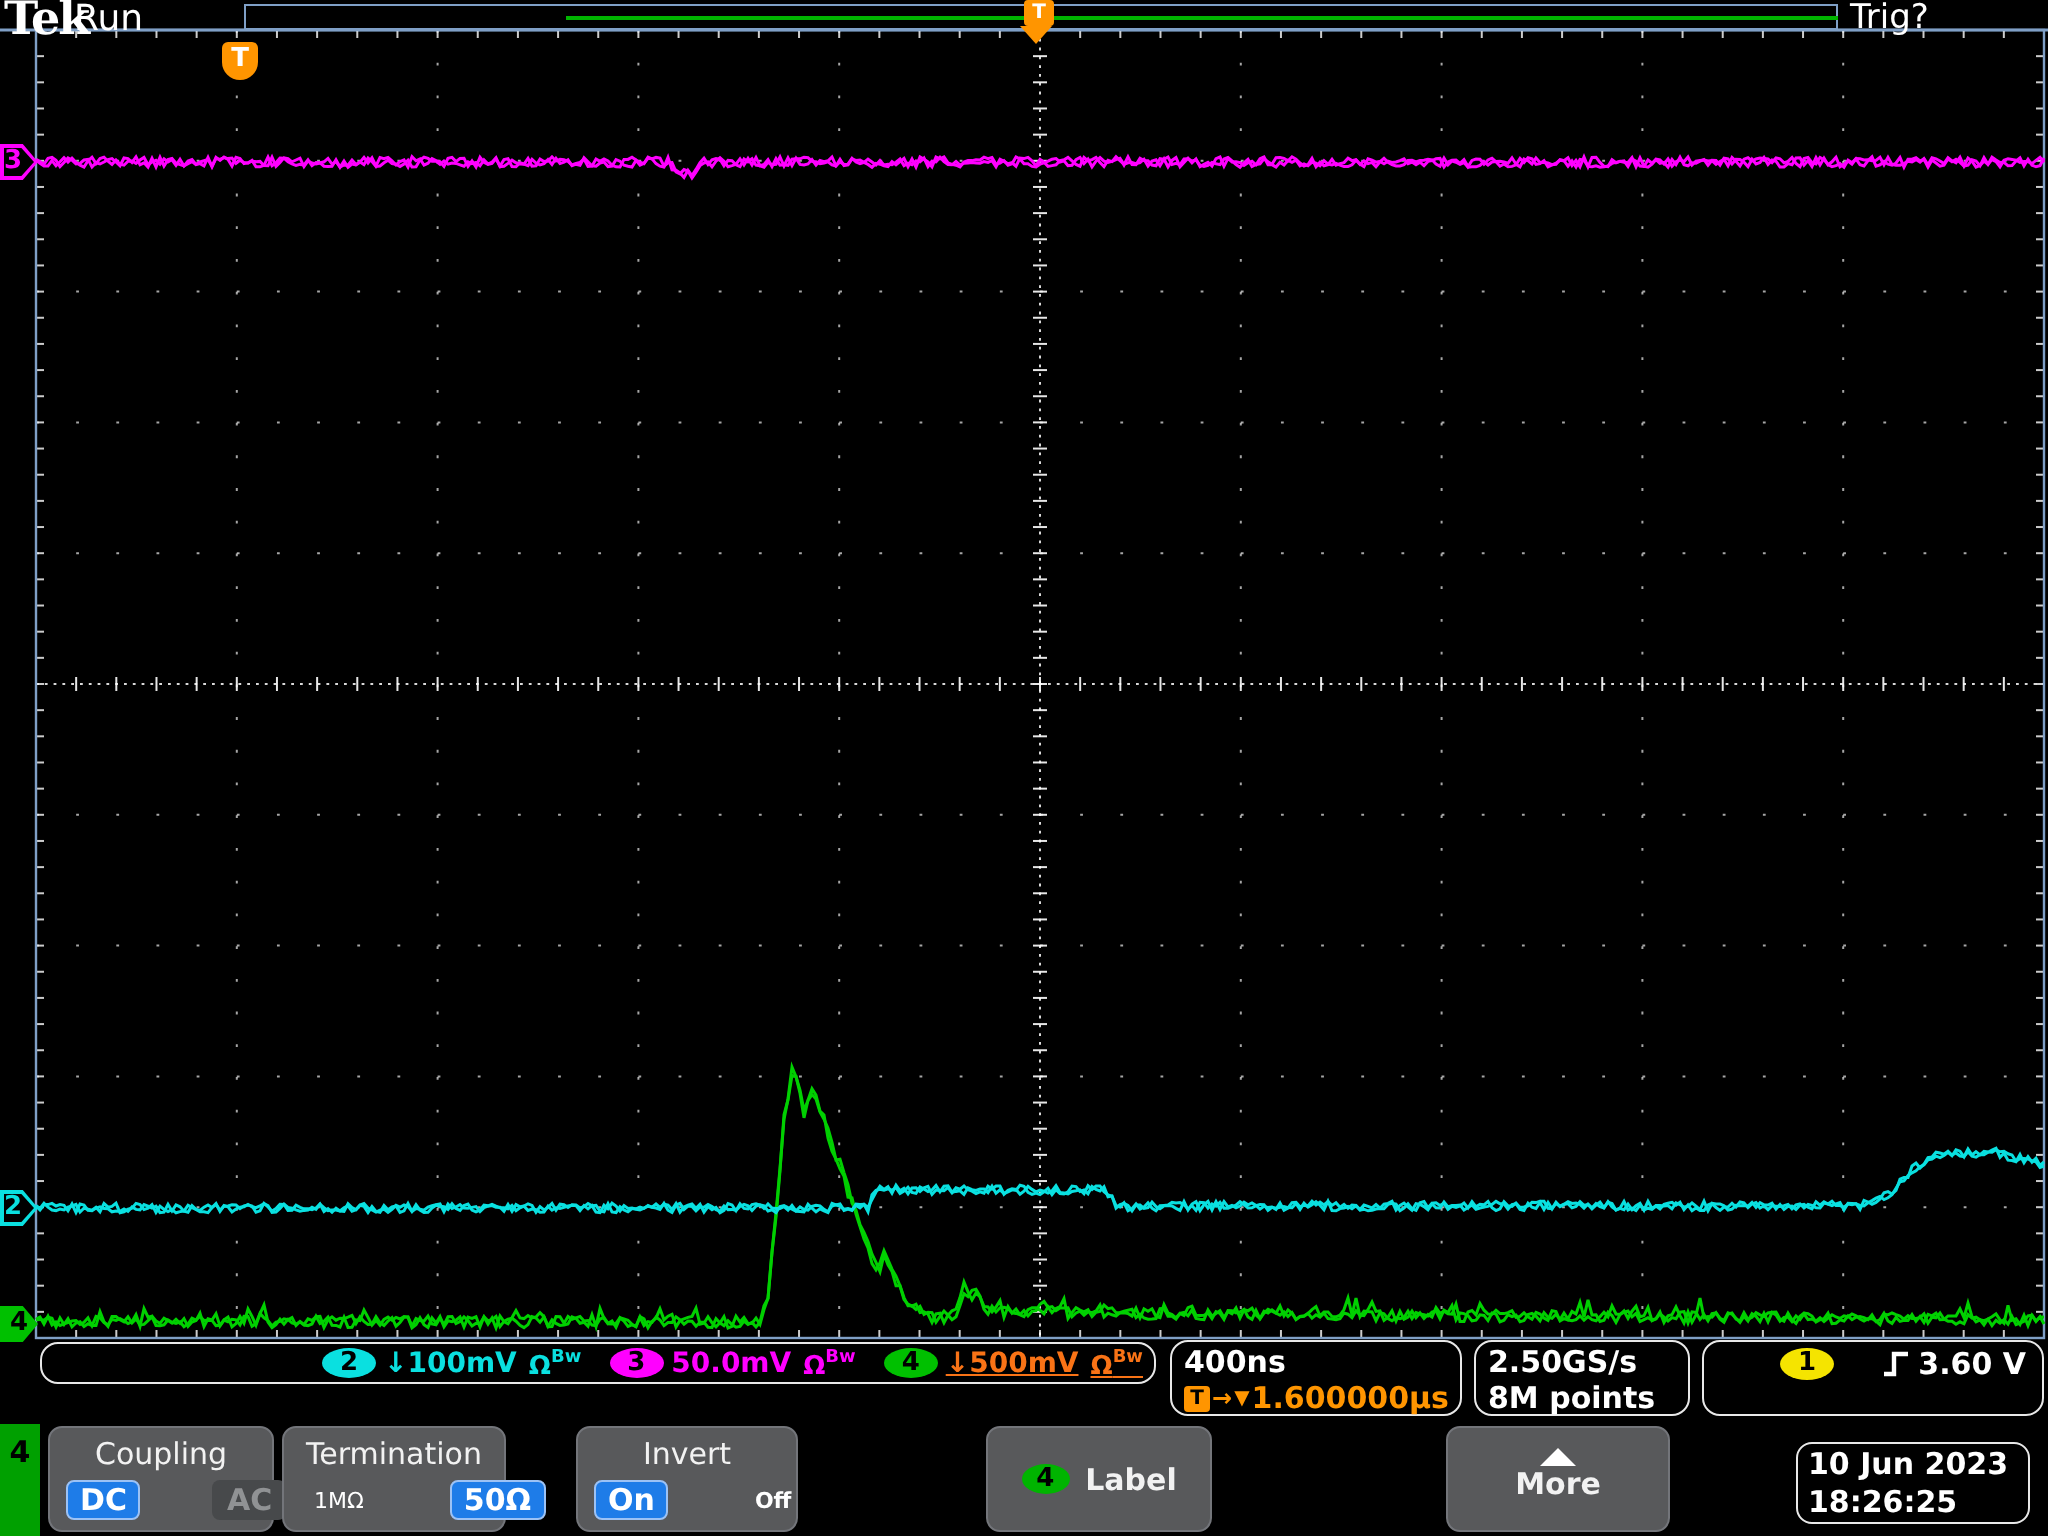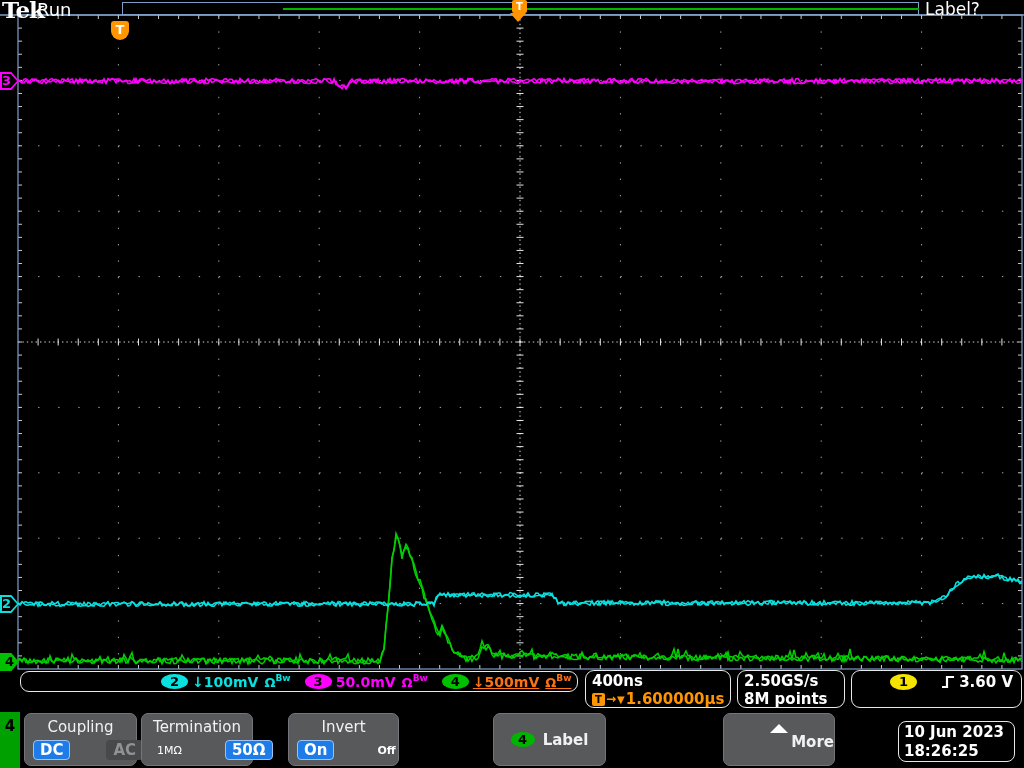--- a/index.html
+++ b/index.html
@@ -74,21 +74,21 @@
   .chip-plain{color:#fff;border:1px solid transparent;font-weight:normal;font-size:11px;}
   .chip-flat{background:#1e7ce8;color:#fff;border:1px solid transparent;}
   #btn-coupling{left:24px;width:113px;} #btn-termination{left:141px;width:112px;}
   #btn-invert{left:258px;width:111px;margin-left:30px;} #btn-bandwidth{left:374px;width:114px;}
   #btn-label{left:493px;width:113px;} #btn-more{left:723px;width:112px;}
   #label-row{display:flex;align-items:center;justify-content:center;gap:8px;height:100%;}
   #label-badge{width:24px;height:15px;background:#00b400;}
   #label-text{font-size:15px;font-weight:bold;color:#f2f2f2;}
   #more-tri{width:0;height:0;border-left:9px solid transparent;border-right:9px solid transparent;
      border-bottom:9px solid #fff;margin:10px auto 0;}
-  #more-text{text-align:right;font-size:15px;font-weight:bold;margin-top:0px;color:#f2f2f2;}
+  #more-text{text-align:center;font-size:15px;font-weight:bold;margin-top:0px;color:#f2f2f2;}
   #datetime-box{left:898px;top:10px;width:117px;height:41px;border:1px solid #e8e8e8;border-radius:8px;
      box-sizing:border-box;color:#fff;font-size:15px;font-weight:bold;padding:1px 0 0 5px;line-height:19px;
      white-space:nowrap;}
 </style>
 </head>
 <body>
 
 <div id="stage">
 
   <svg id="scope-svg" class="abs" width="1024" height="712" viewBox="0 0 1024 712">
@@ -416,21 +416,21 @@
 
   <span id="logo" class="abs">Tek</span>
   <span id="acq-status" class="abs">Run</span>
   <div id="record-box" class="abs">
     <div id="record-line" class="abs"></div>
   </div>
   <div id="rec-trig-wrap" class="abs">
     <div id="rec-trig-flag" class="abs">T</div>
     <div id="rec-trig-arrow" class="abs"></div>
   </div>
-  <span id="trig-status" class="abs">Label?</span>
+  <span id="trig-status" class="abs">Trig?</span>
 
   <div id="trig-shield" class="abs">T</div>
 
   <div id="marker-ch3" class="abs chmark">
     <div class="shape"></div>
     <div class="inner"></div>
     <span class="num">3</span>
   </div>
   <div id="marker-ch2" class="abs chmark">
     <div class="shape"></div>

